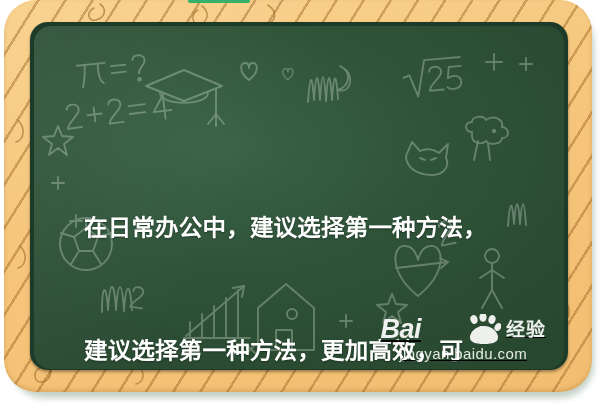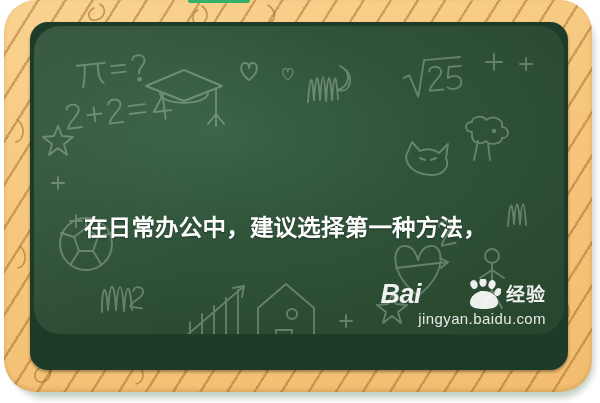--- a/index.html
+++ b/index.html
@@ -83,22 +83,22 @@
     border-radius: 18px;
     background: #1d3b28;
     box-shadow: 0 2px 3px rgba(0,0,0,.35);
   }
 
   .board {
     position: absolute;
     left: 34px;
     top: 26px;
     width: 530px;
-    height: 308px;
-    border-radius: 26px;
+    height: 343px;
+    border-radius: 17px;
     background:
       radial-gradient(ellipse 90% 80% at 35% 35%, #3a6347 0%, #2f5339 45%, #28472f 100%);
     overflow: hidden;
   }
 
   .board-sheen {
     position: absolute;
     inset: 0;
     background: linear-gradient(118deg, rgba(255,255,255,.055) 0%, rgba(255,255,255,0) 42%);
     pointer-events: none;
@@ -127,22 +127,23 @@
     white-space: pre-wrap;
   }
 
   .board-text .tline { display: block; }
 
   
   .watermark {
     position: absolute;
     right: 18px;
     bottom: 8px;
-    text-align: right;
+    text-align: center;
     pointer-events: none;
+    text-decoration: underline;
   }
   .wm-main {
     display: flex;
     align-items: center;
     justify-content: flex-end;
     gap: 2px;
     opacity: .92;
   }
   .wm-bai {
     color: #ffffff;

